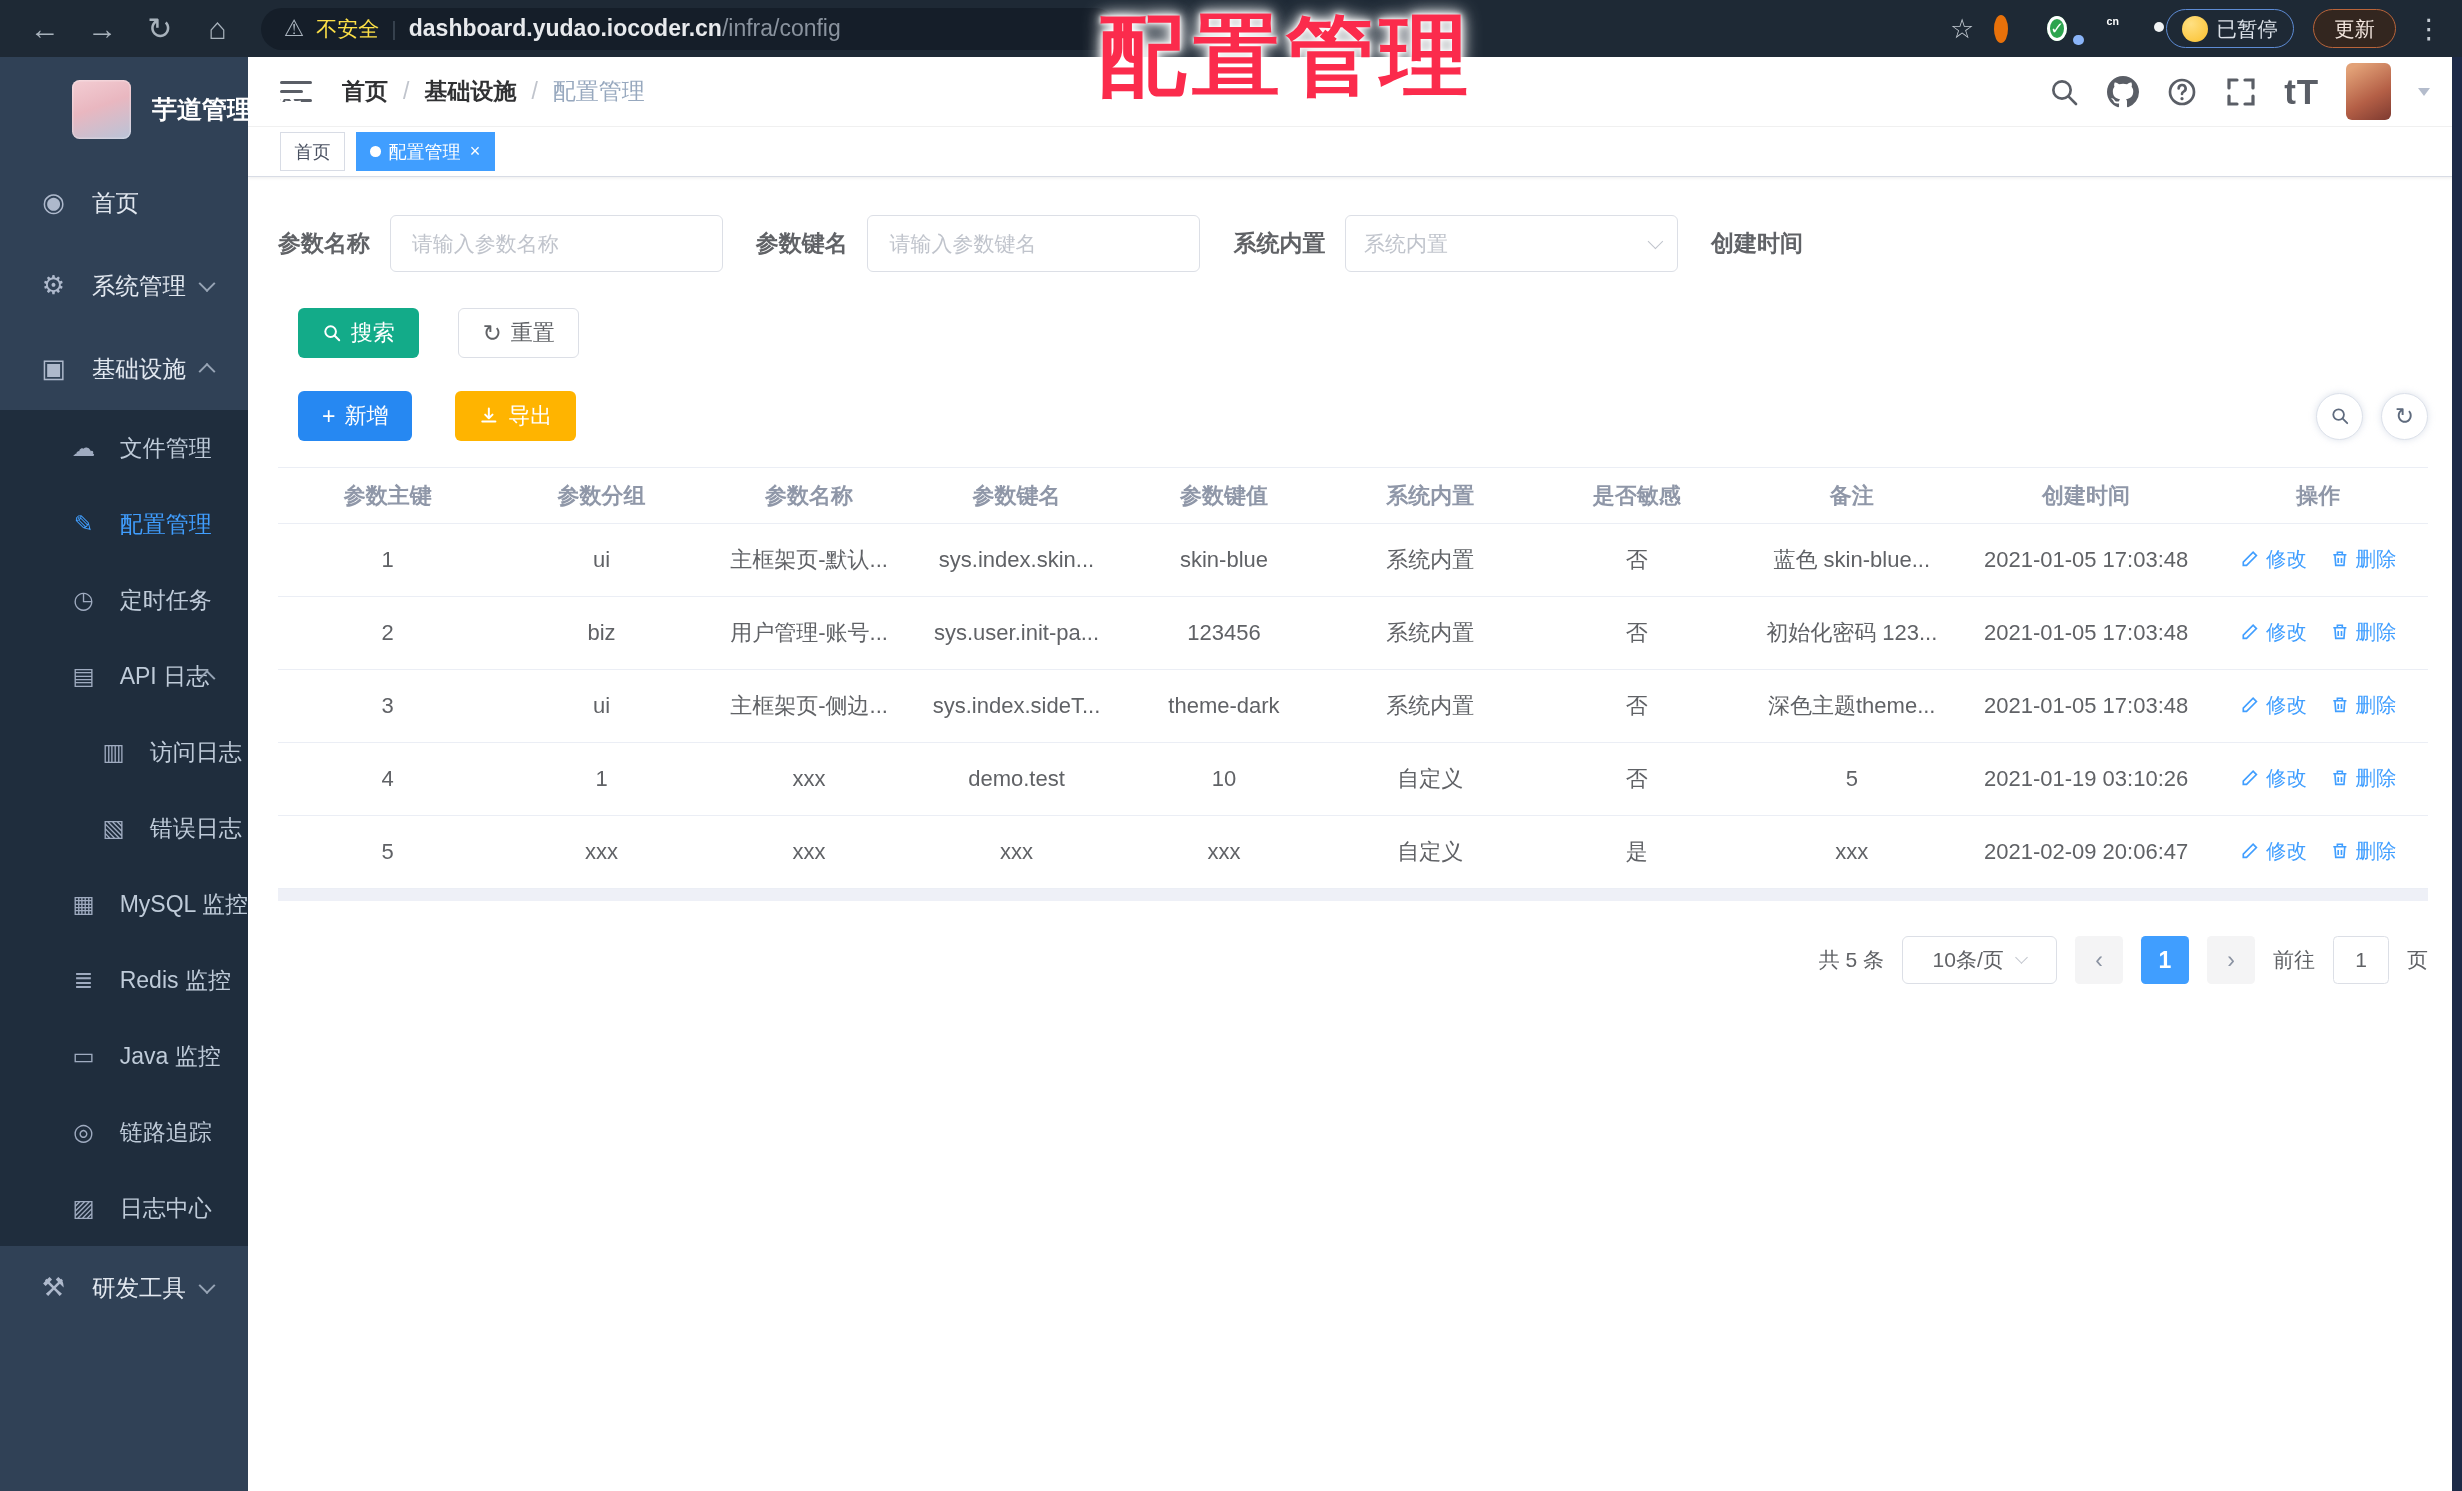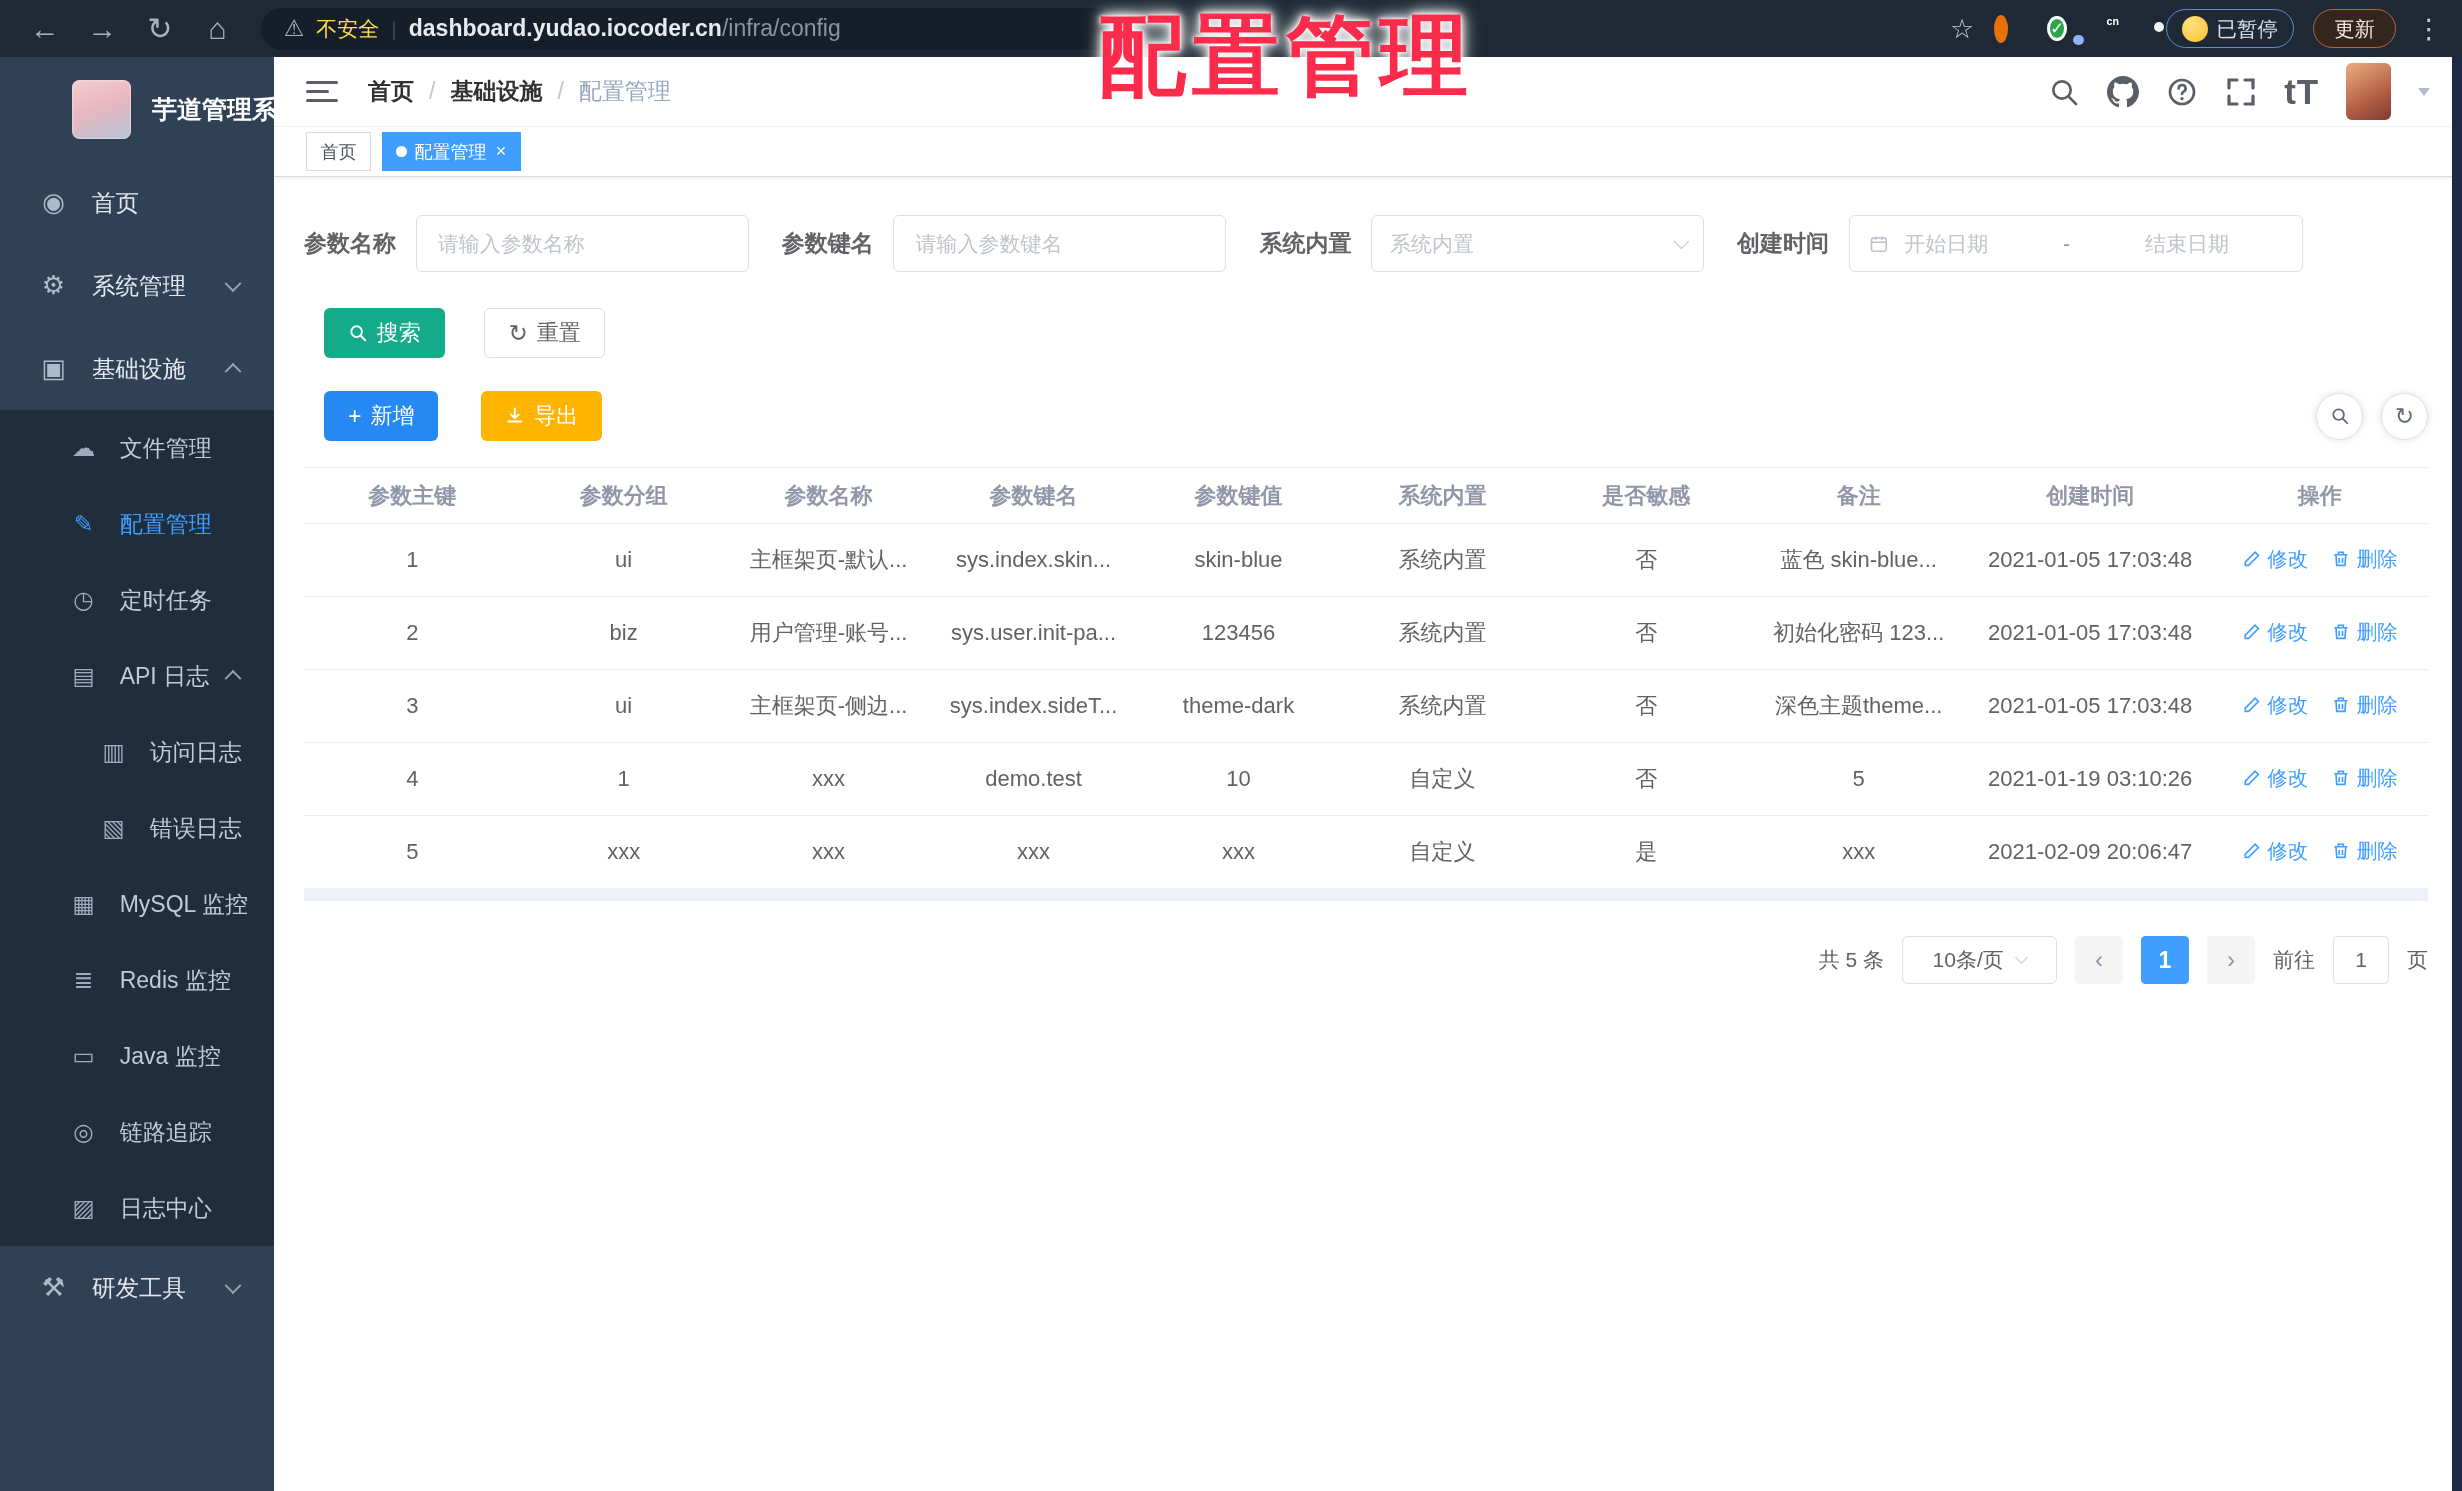--- a/index.html
+++ b/index.html
@@ -43,21 +43,21 @@
     font-size:20.4px; background:#33261f; display:flex; align-items:center; flex:none; }
   .kebab { font-size:27px; color:#c3cad2; }
   
   .overlay-title { position:absolute; top:-3px; left:1098px; z-index:60; font-size:88px; font-weight:800;
     letter-spacing:6px; color:#fb2b4c;
     text-shadow:0 0 3px #fff,0 0 7.6px #fff,0 0 13.6px #fff,0 0 19.7px rgba(255,255,255,.85); }
   
   .app { position:absolute; top:57px; left:0; right:0; bottom:0; display:flex; }
   .right-strip { position:absolute; top:57px; right:0; bottom:0; width:9.8px; background:#1d2a47; z-index:40; }
   
-  .sidebar { width:274px; flex:none; background:#304156; color:#bfcbd9; position:relative; }
+  .sidebar { width:248px; flex:none; background:#304156; color:#bfcbd9; position:relative; }
   .logo-row { height:104px; display:flex; align-items:center; padding-left:72px; gap:21px; }
   .logo-img { width:59px; height:59px; border-radius:7.6px; flex:none;
     background:linear-gradient(160deg,#f3cdd3 0%,#e9b7c0 45%,#b8c4d8 100%); box-shadow:inset 0 0 0 1.5px rgba(255,255,255,.25); }
   .app-title { color:#fff; font-size:25px; font-weight:700; white-space:nowrap; }
   .m-item { height:83px; display:flex; align-items:center; font-size:23.5px; position:relative; color:#e2e8f0; cursor:pointer; }
   .m-item .ic { width:35px; text-align:center; font-size:26px; margin:0 21px 0 36px; color:#aeb9cc; flex:none; }
   .sub-block { background:#1f2d3d; }
   .s-item { height:76px; display:flex; align-items:center; font-size:23px; position:relative; color:#bfcbd9; cursor:pointer; }
   .s-item .ic { width:33px; text-align:center; font-size:23.5px; margin:0 19.7px 0 67px; color:#9fabc0; flex:none; }
   .s-item.lvl2 .ic { margin-left:97px; }
@@ -309,31 +309,20 @@
         </div>
         <div class="fgroup">
           <span class="f-label">系统内置</span>
           <div class="sel">
             <span>系统内置</span>
             <span class="schev"></span>
           </div>
         </div>
         <div class="fgroup">
           <span class="f-label">创建时间</span>
-          <div class="drange">
-            <svg class="a-svg" viewBox="0 0 24 24" fill="none" stroke="#c0c4cc" stroke-width="2">
-                <rect x="3" y="5" width="18" height="16" rx="2"></rect>
-                <line x1="3" y1="10" x2="21" y2="10"></line>
-                <line x1="8" y1="3" x2="8" y2="7"></line>
-                <line x1="16" y1="3" x2="16" y2="7"></line>
-              </svg>
-            <span>开始日期</span>
-            <span class="dsep">-</span>
-            <span style="margin-right:53px;">结束日期</span>
-          </div>
         </div>
       </div>
 
       <div class="btn-row1">
         <span class="btn teal">
           <svg class="a-svg" viewBox="0 0 24 24" fill="none" stroke="#fff" stroke-width="2.4" stroke-linecap="round">
               <circle cx="10.5" cy="10.5" r="6.5"></circle>
               <line x1="15.5" y1="15.5" x2="21" y2="21"></line>
             </svg>
           <span>搜索</span>

